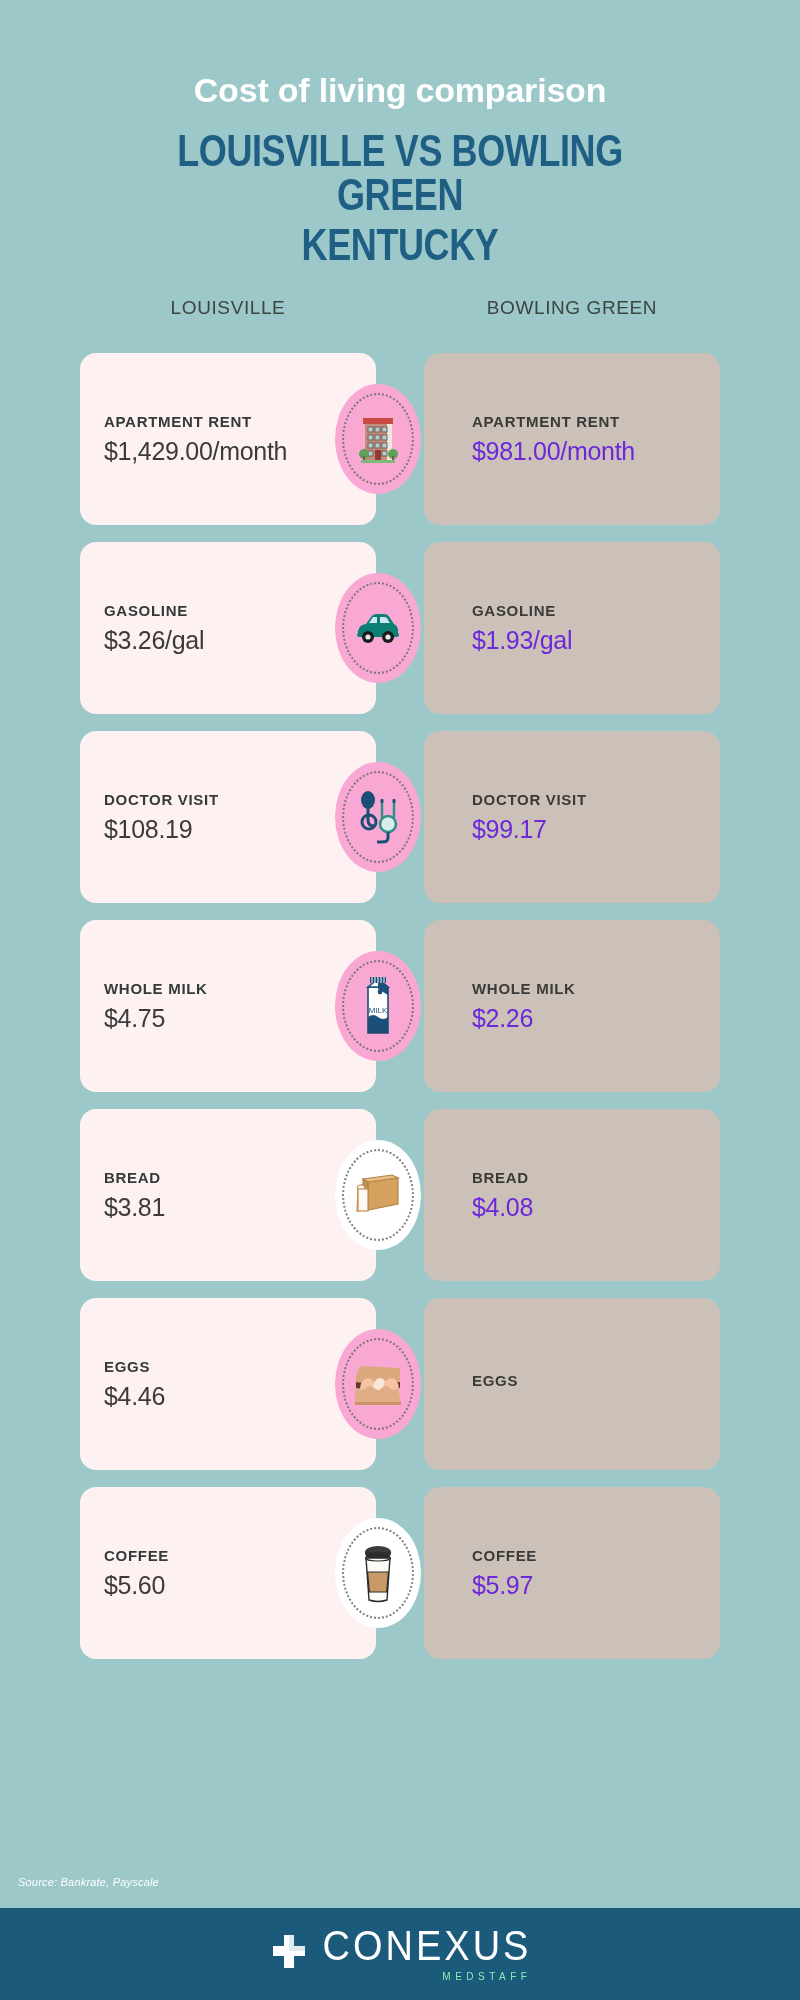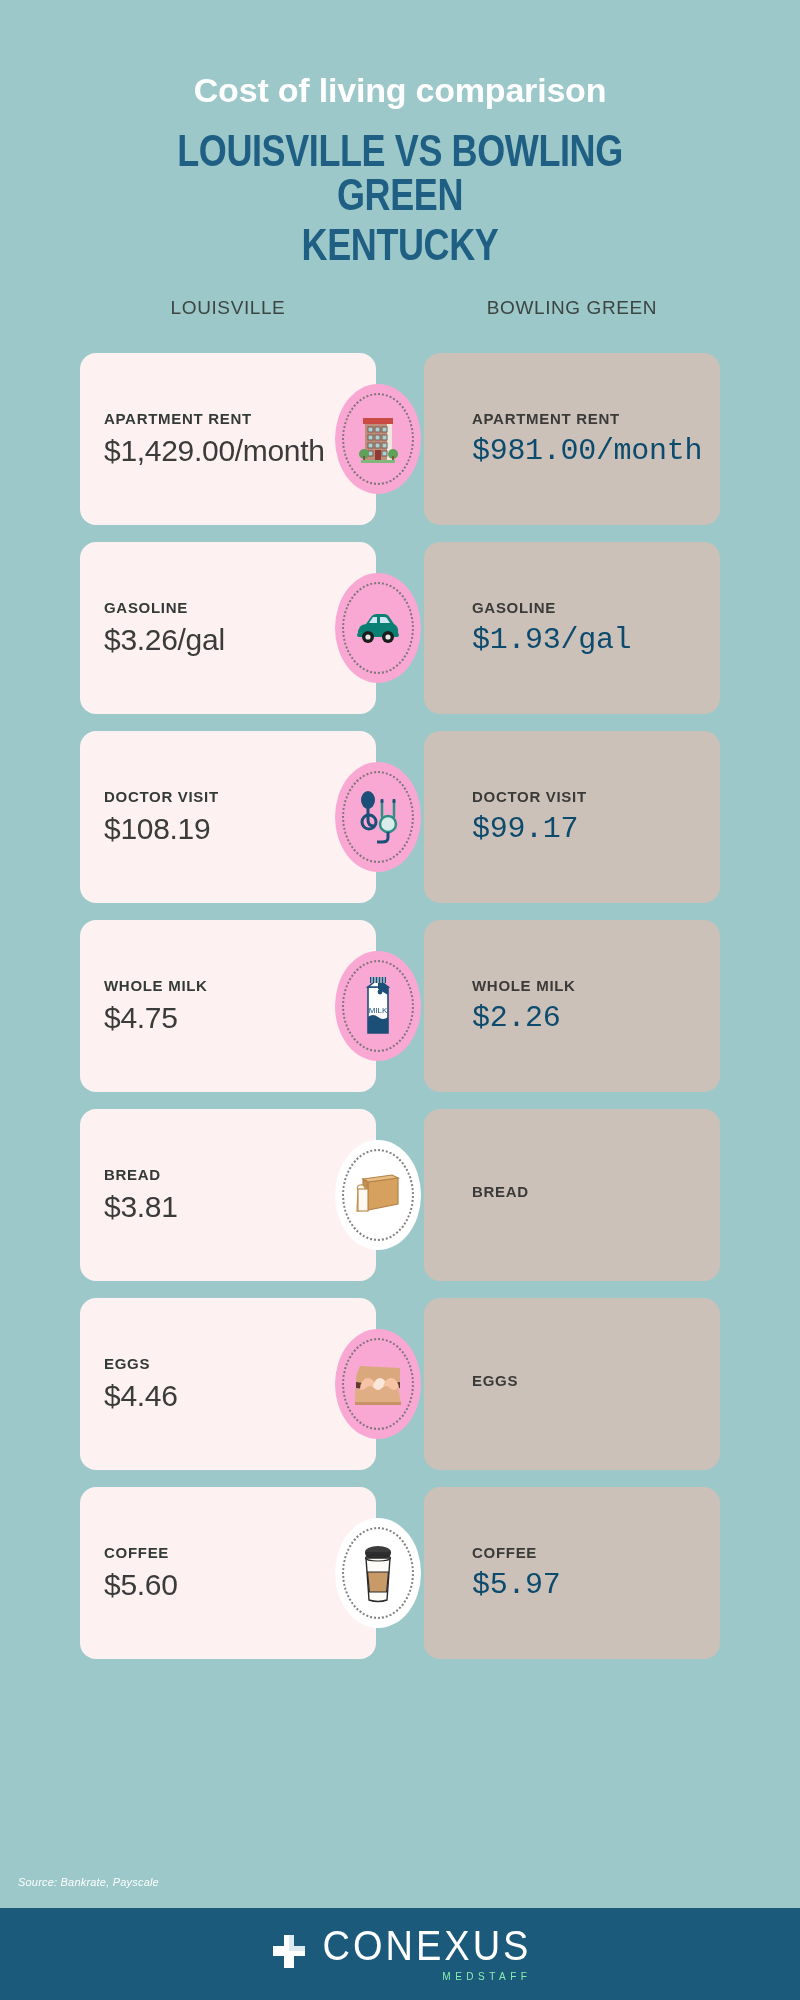--- a/index.html
+++ b/index.html
@@ -109,28 +109,28 @@
   }
   .item-label {
     font-size: 15px;
     font-weight: bold;
     color: #333a38;
     letter-spacing: 0.7px;
     margin-bottom: 7px;
     white-space: nowrap;
   }
   .item-value {
-    font-size: 30px;
+    font-size: 25px;
     font-weight: normal;
     color: #3b3b3b;
     letter-spacing: -0.3px;
     white-space: nowrap;
   }
   .card.right .item-label { color: #3a3a38; }
-  .card.right .item-value { color: #0c4a6e; font-family: Liberation Mono, monospace; }
+  .card.right .item-value { color: #6d28d9; }
 
   
   .medallion {
     position: absolute;
     left: 335px;
     top: 50%;
     transform: translateY(-50%);
     width: 86px;
     height: 110px;
     border-radius: 50%;
@@ -359,20 +359,21 @@
         <svg width="52" height="42" viewBox="0 0 52 42" aria-hidden="true">
           <path d="M16 8 L46 4 L46 30 L16 36 Z" fill="#d6a15f" stroke="#b4824a" stroke-width="1.2"></path>
           <path d="M16 8 L46 4 L40 1 L11 5 Z" fill="#e8bd82" stroke="#b4824a" stroke-width="1.2"></path>
           <path d="M11 5 L16 8 L16 36 L11 33 Z" fill="#c08f52" stroke="#b4824a" stroke-width="1.2"></path>
           <path d="M6 16 Q4 12 8 11 Q12 10 13 14 L13 36 L5 37 Z" fill="#fdf8f2" stroke="#c08f52" stroke-width="1.2"></path>
           <rect x="6" y="15" width="10" height="22" fill="#fdf8f2" stroke="#c08f52" stroke-width="1.2"></rect>
         </svg>
       </div>
       <div class="card right">
         <div class="item-label">BREAD</div>
+        <div class="item-value">$4.08</div>
       </div>
     </div>
 
     <div class="row">
       <div class="card left">
         <div class="item-label">EGGS</div>
         <div class="item-value">$4.46</div>
       </div>
       <div class="medallion tone-a">
         <div class="dotring"></div>

